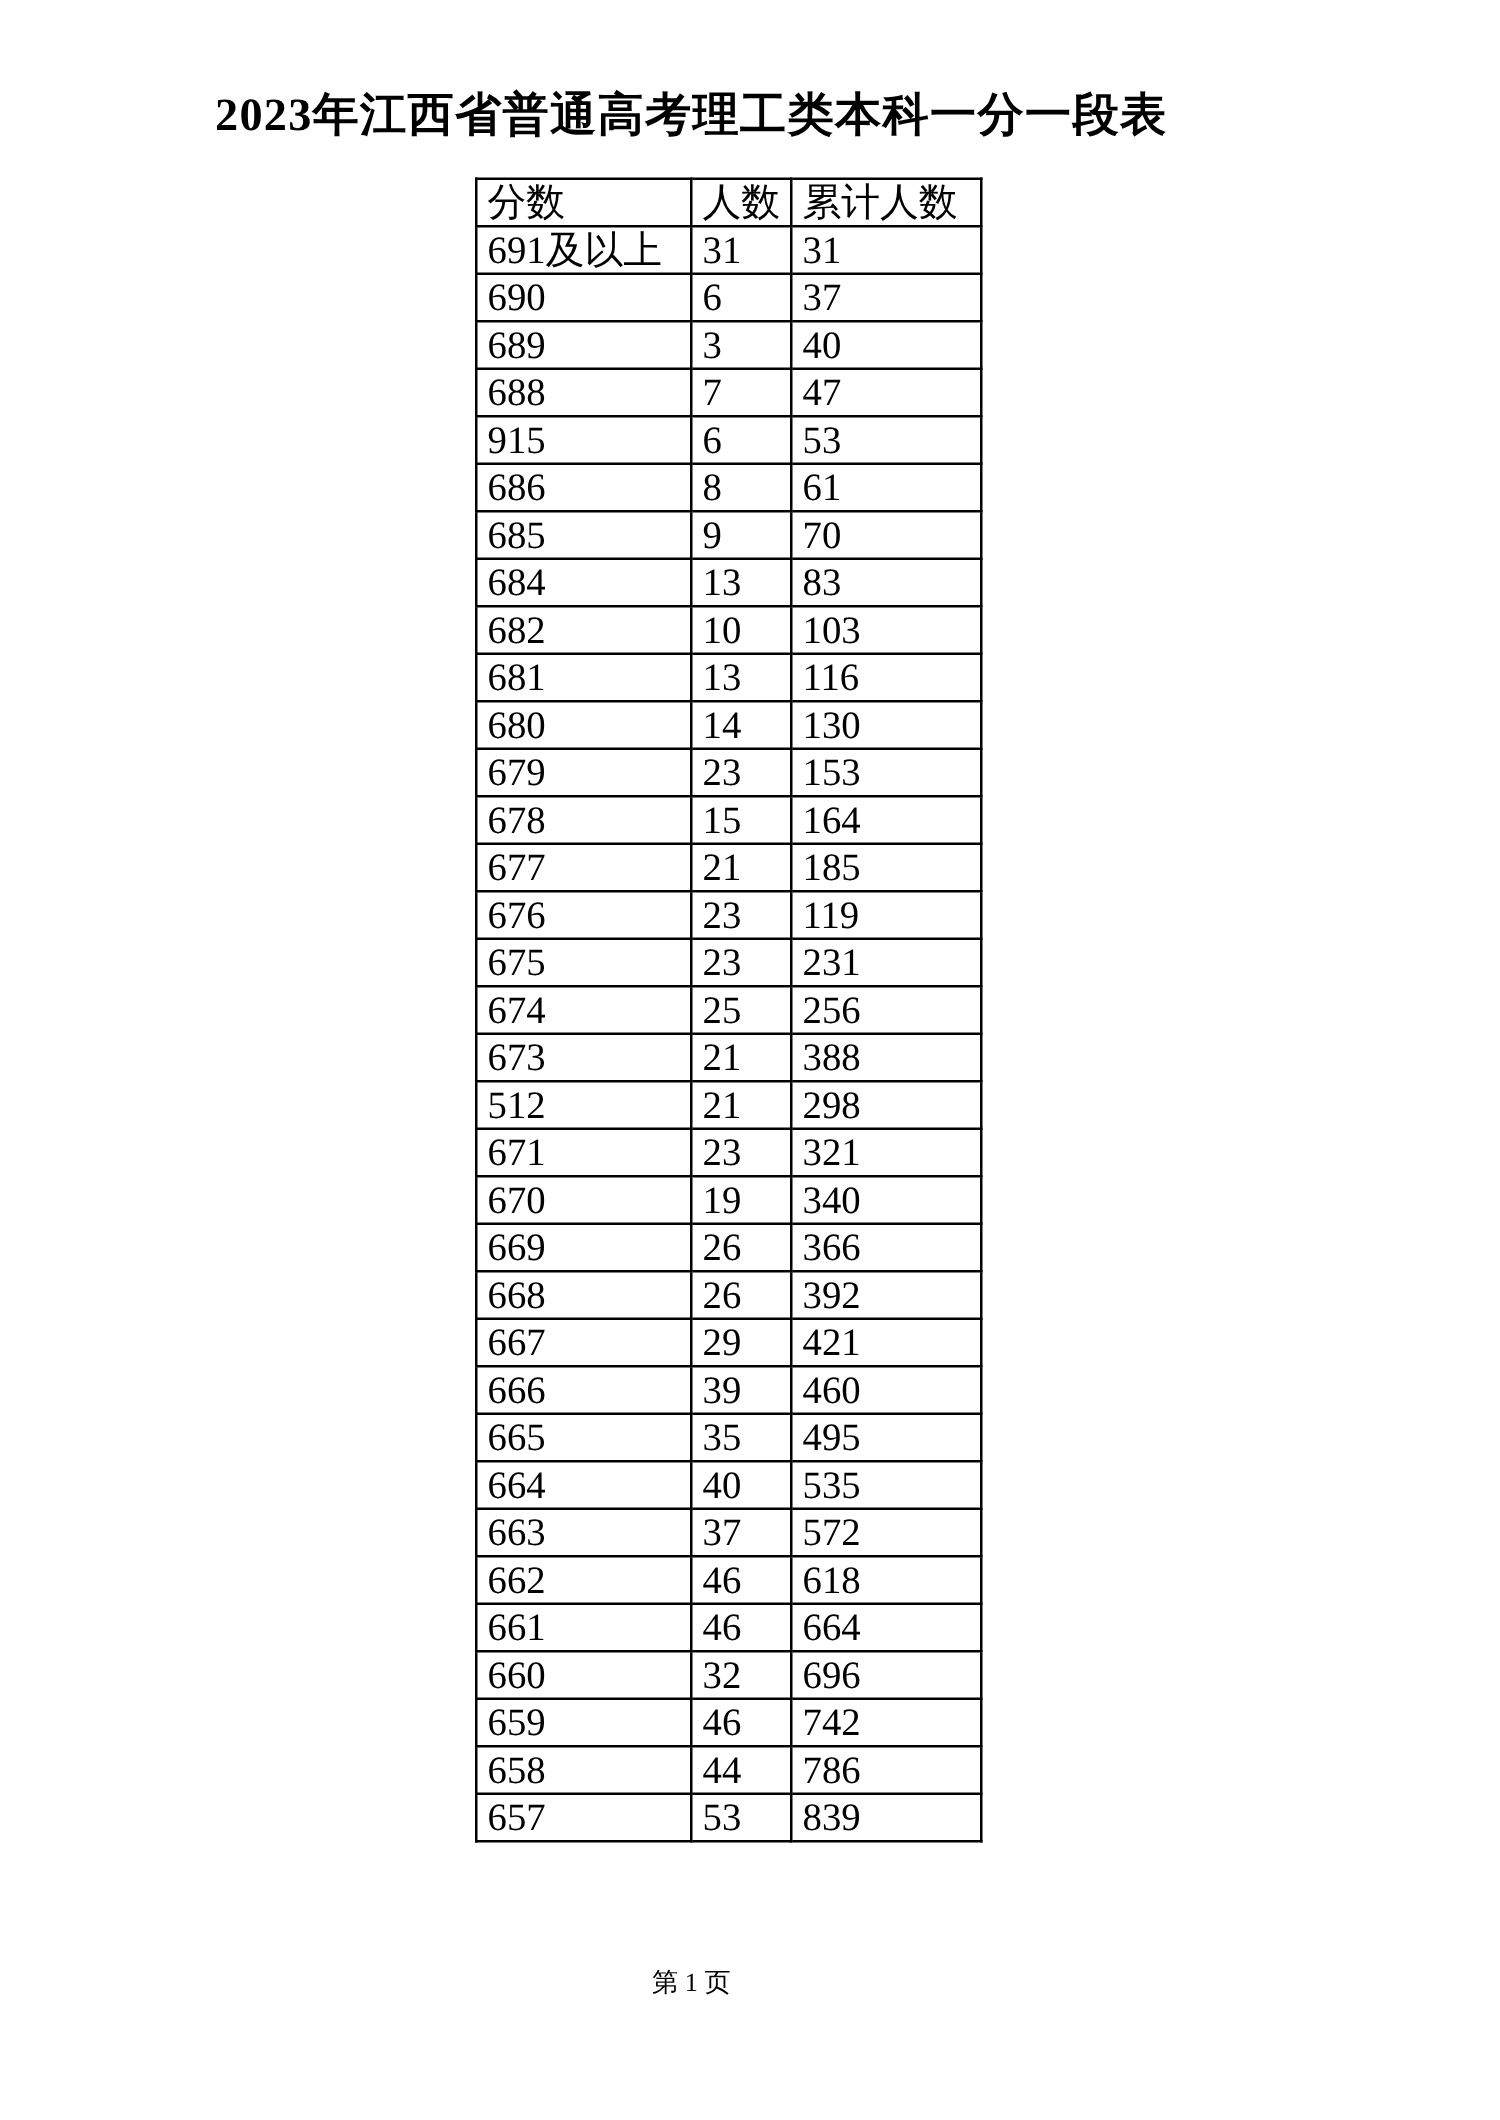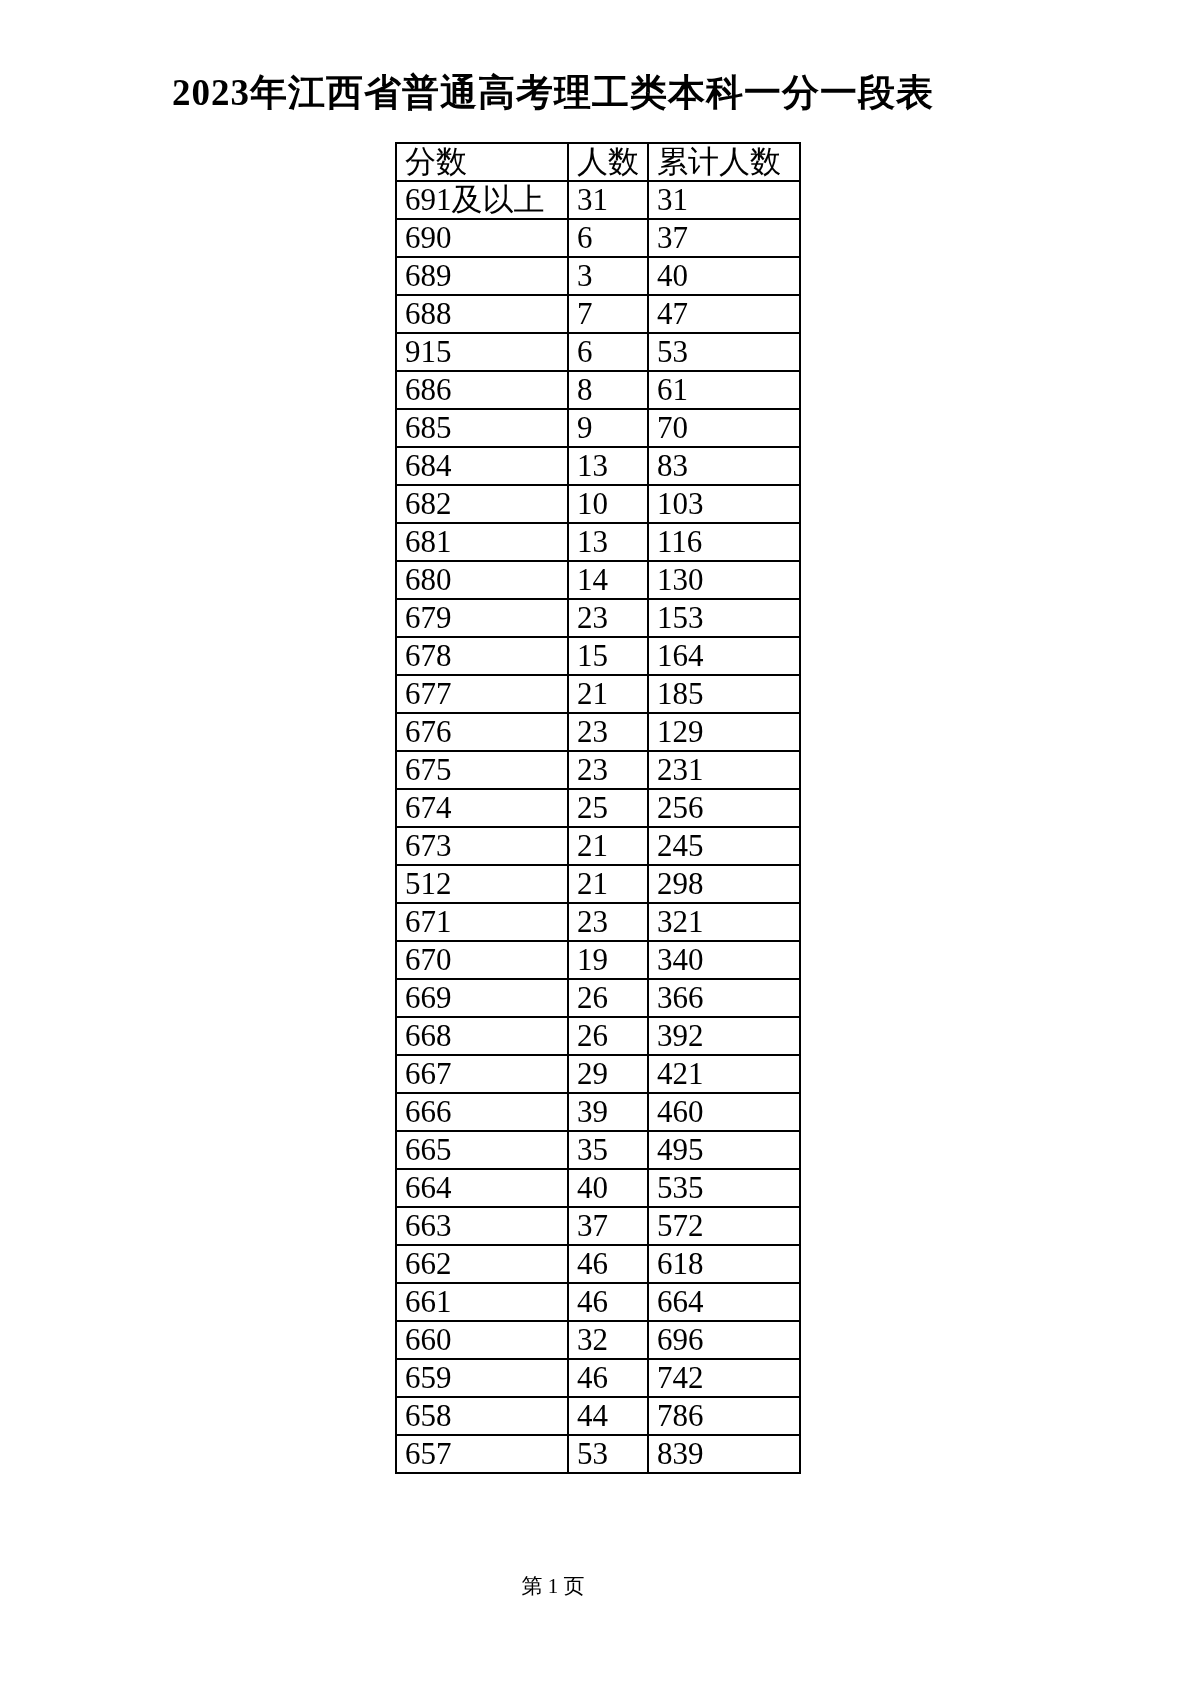--- a/index.html
+++ b/index.html
@@ -24,21 +24,20 @@
     font-weight: bold;
     letter-spacing: 1px;
     line-height: 46px;
   }
   .score-table {
     position: absolute;
     left: 380px;
     top: 142px;
     border-collapse: collapse;
     table-layout: fixed;
-    margin-left: 15px;
   }
   .score-table th,
   .score-table td {
     border: 2px solid #000000;
     height: 34px;
     padding: 1px 2px 1px 8px;
     font-size: 31px;
     font-weight: normal;
     text-align: left;
     vertical-align: middle;
@@ -143,36 +142,36 @@
         <td>164</td>
       </tr>
       <tr>
         <td>677</td>
         <td>21</td>
         <td>185</td>
       </tr>
       <tr>
         <td>676</td>
         <td>23</td>
-        <td>129</td>
+        <td>119</td>
       </tr>
       <tr>
         <td>675</td>
         <td>23</td>
         <td>231</td>
       </tr>
       <tr>
         <td>674</td>
         <td>25</td>
         <td>256</td>
       </tr>
       <tr>
         <td>673</td>
         <td>21</td>
-        <td>245</td>
+        <td>388</td>
       </tr>
       <tr>
         <td>512</td>
         <td>21</td>
         <td>298</td>
       </tr>
       <tr>
         <td>671</td>
         <td>23</td>
         <td>321</td>

